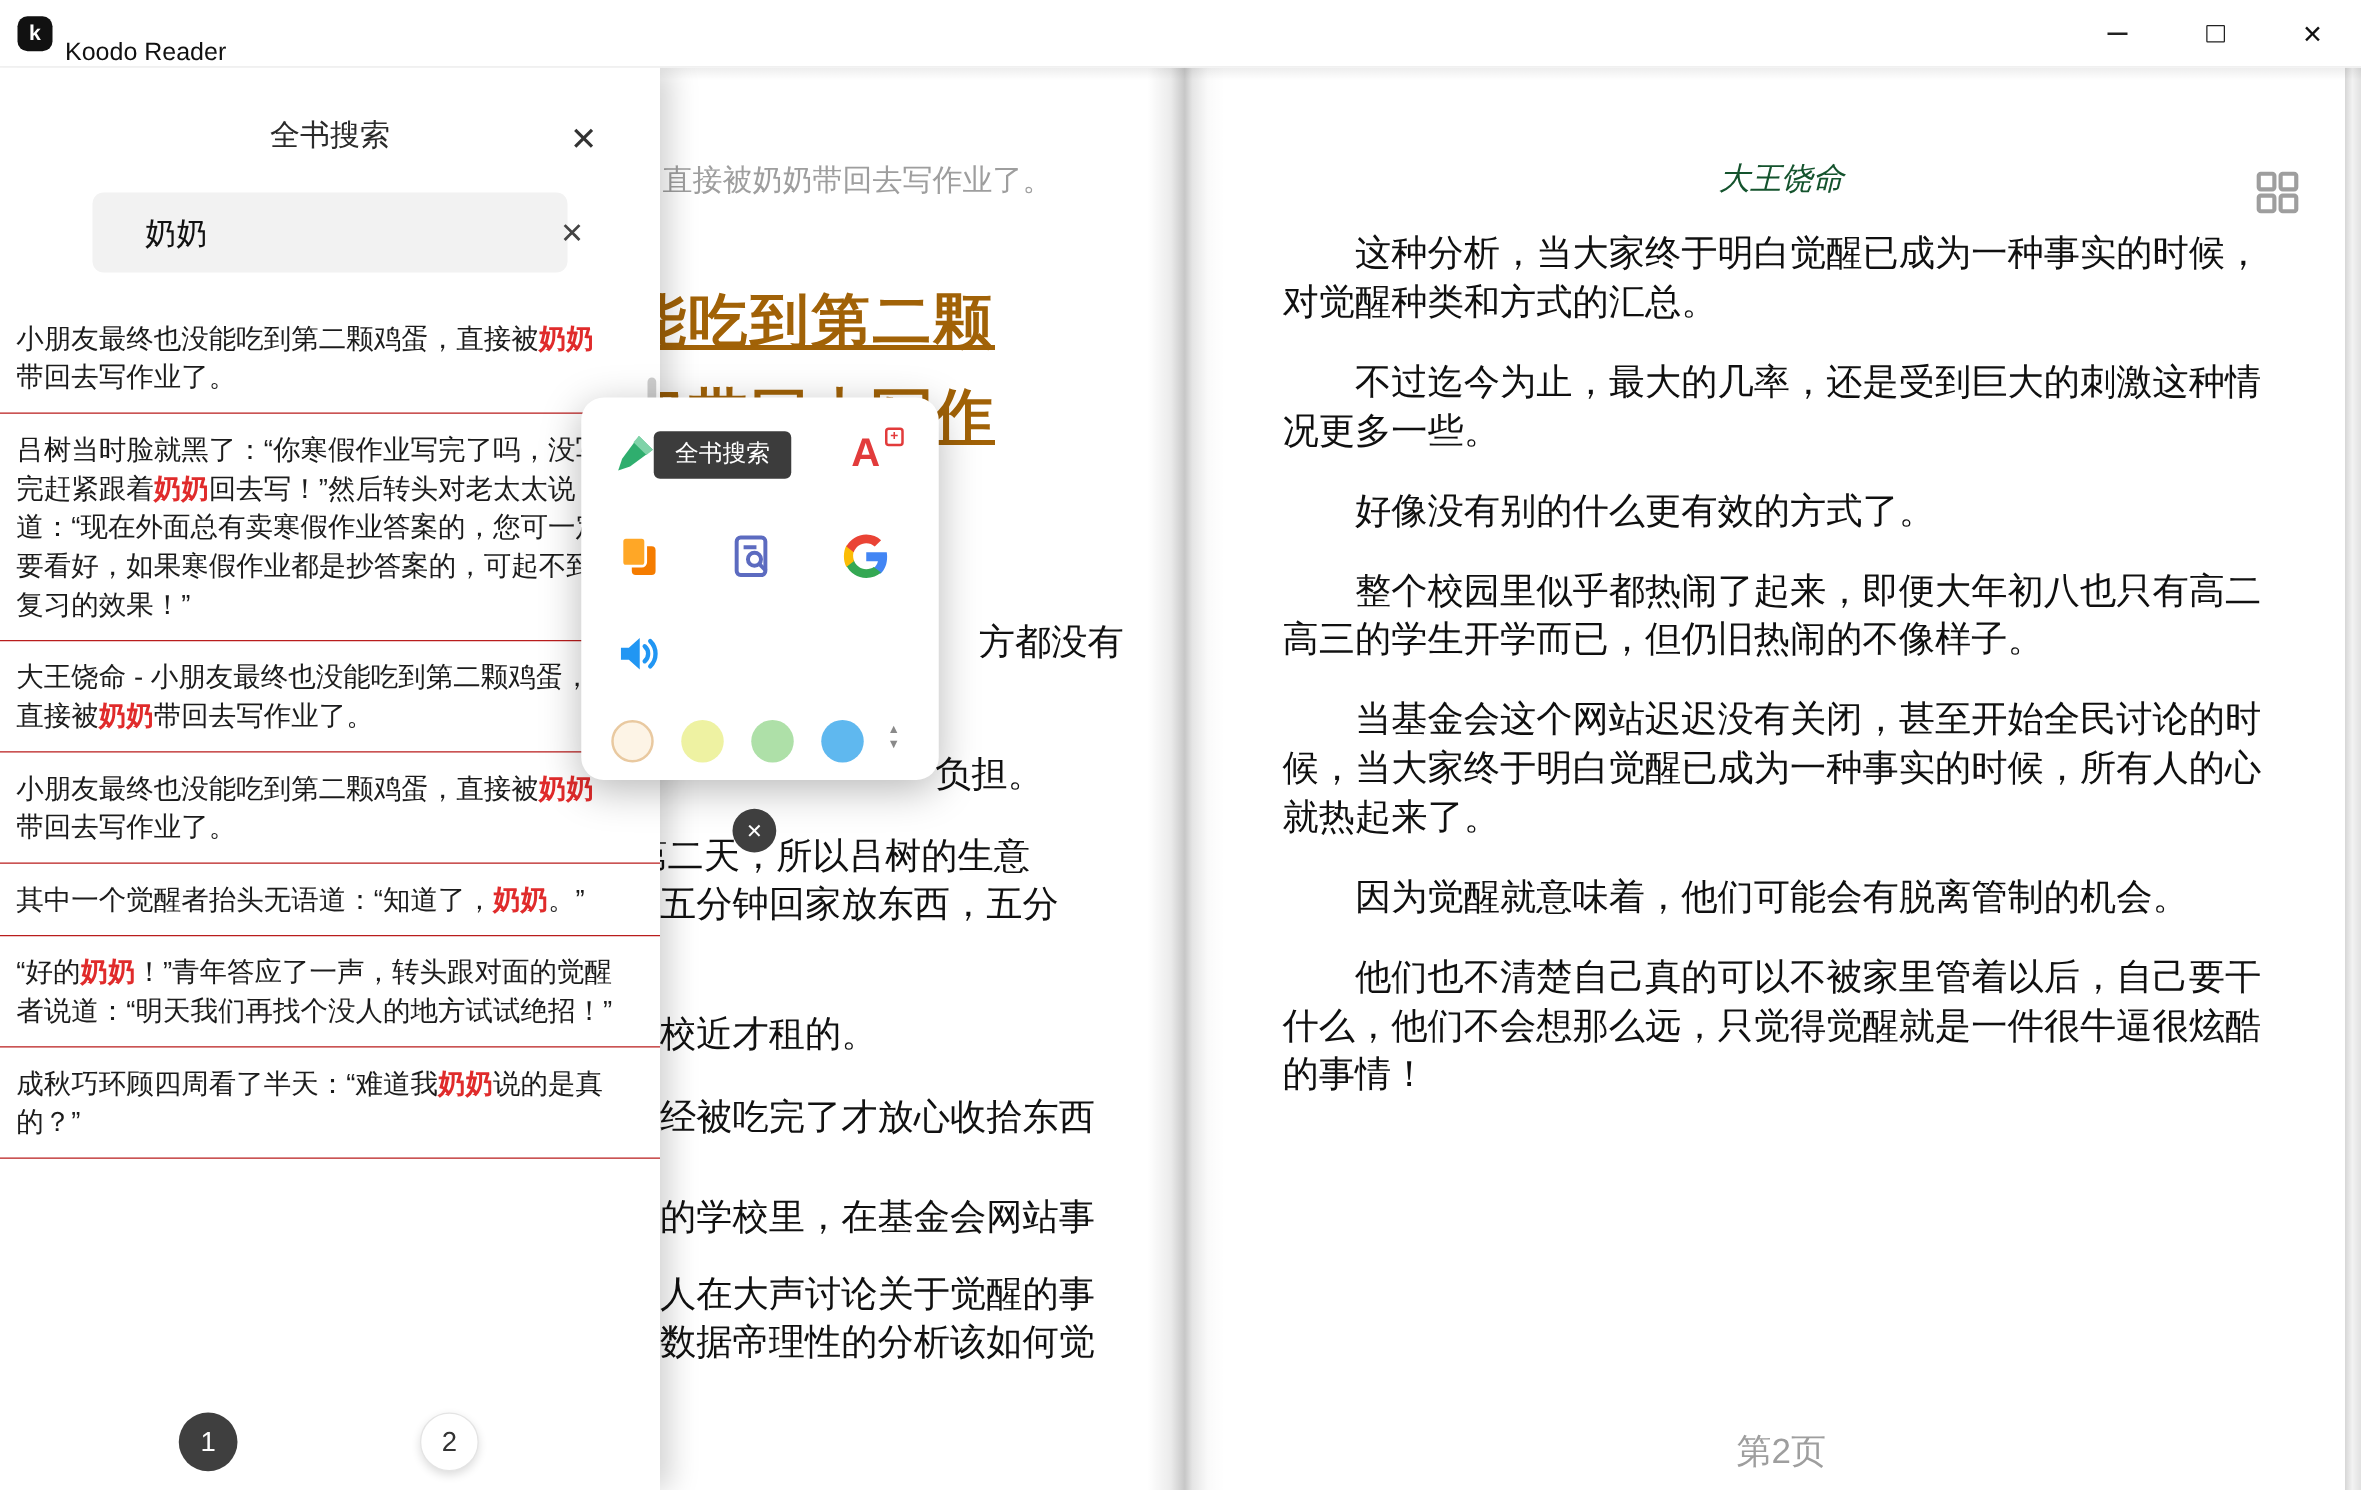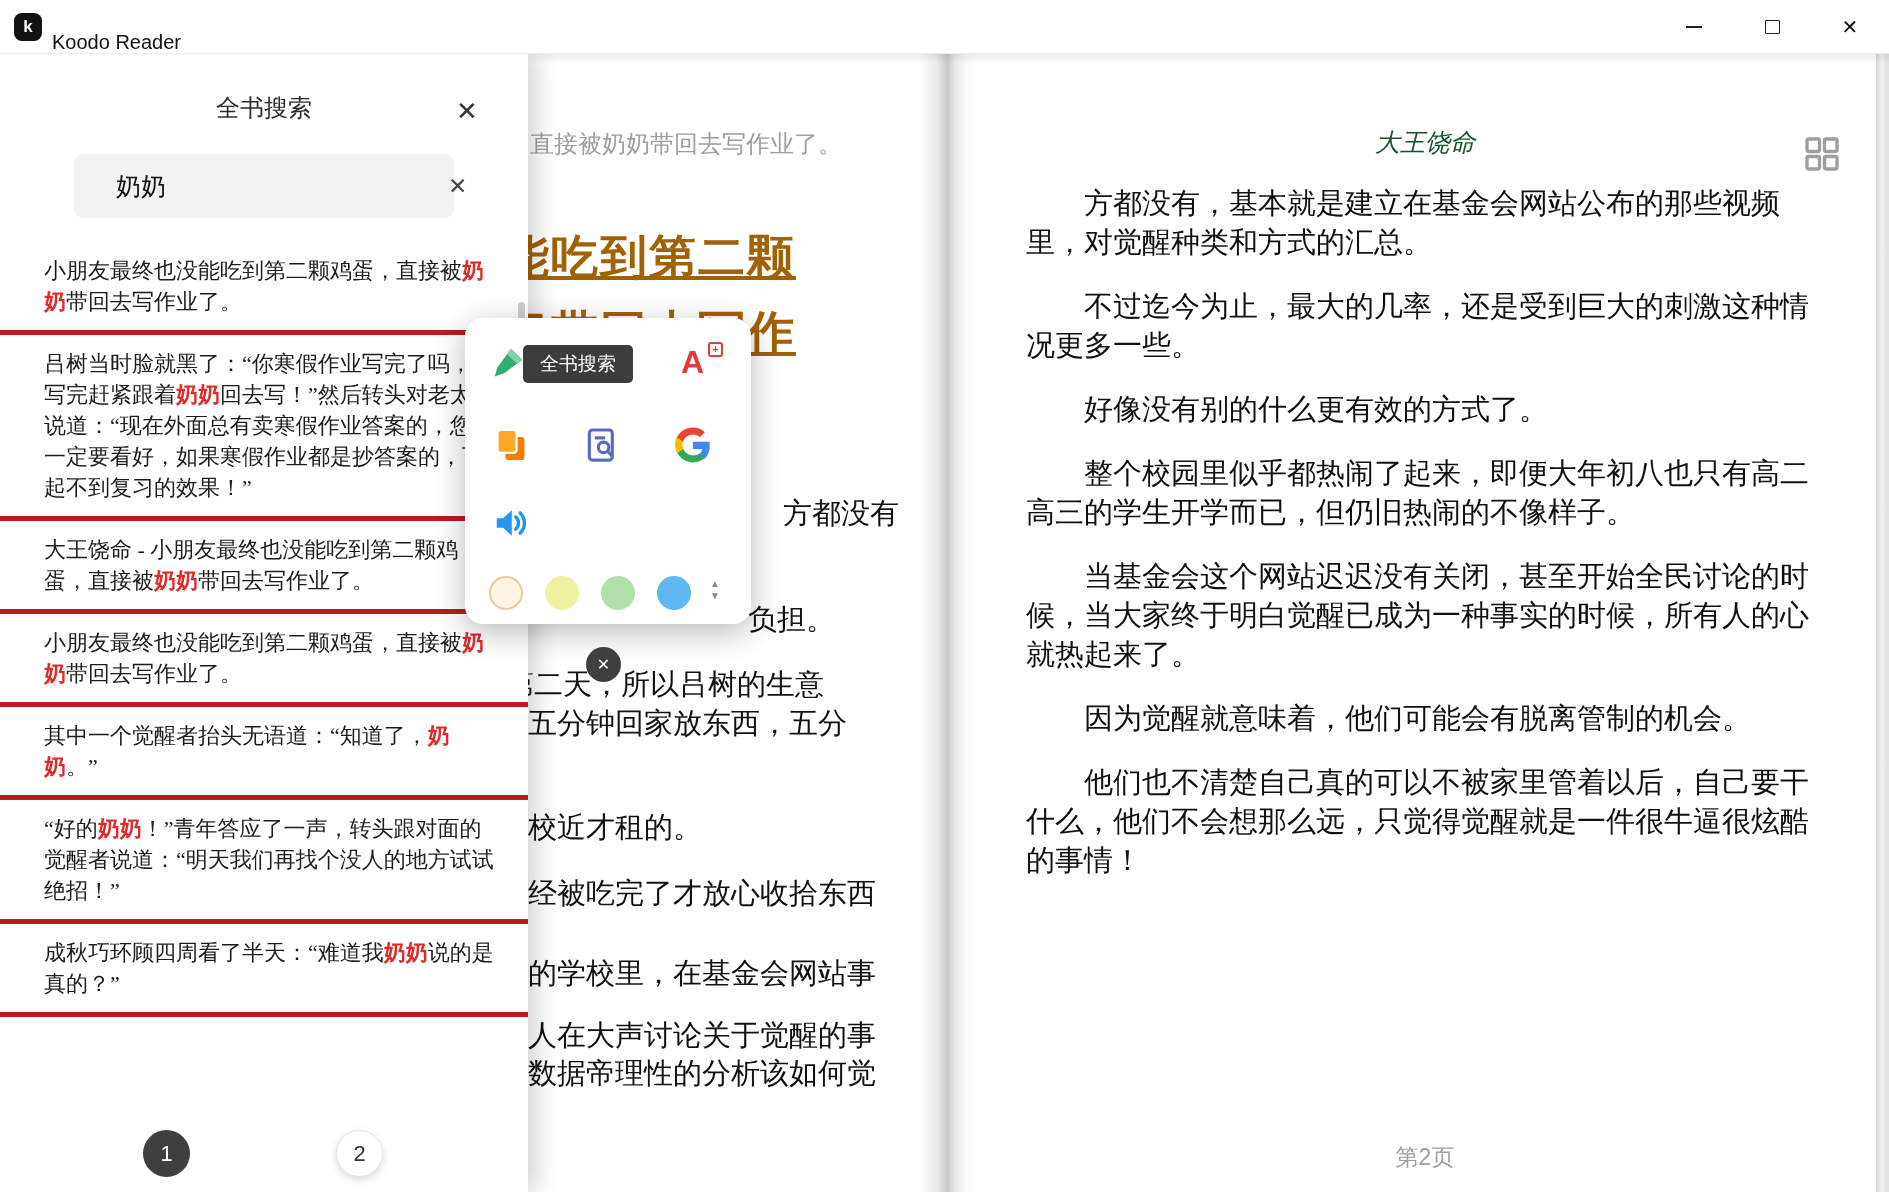--- a/index.html
+++ b/index.html
@@ -35,36 +35,36 @@
   .big-title.line2 { top:248px; }
   .frag { position:absolute; font-size:29px; color:#111; white-space:nowrap; }
 
   .chapter-title { position:absolute; left:975px; top:72px; width:900px; text-align:center;
     font-size:25px; color:#14532d;font-style:italic; }
   .grid-icon { position:absolute; left:1802px; top:80px; width:40px; height:40px; cursor:pointer; }
   .page-text { position:absolute; left:1026px; top:130px; width:800px; font-size:29px;
     line-height:39px; color:#101010; }
   .page-text p { text-indent:2em; margin-bottom:25px; }
   .page-number { position:absolute; left:975px; top:1088px; width:900px; text-align:center;
-    font-size:23px; color:#9e9e9e; }
+    font-size:28px; color:#9e9e9e; }
 
   
   .search-panel { position:absolute; top:54px; left:0; width:528px; height:1138px; background:#fff;
     z-index:10; box-shadow:8px 0 22px rgba(0,0,0,0.18); }
   .panel-title { margin-top:38px; text-align:center; font-size:24px; color:#2b2b2b; }
   .panel-close { position:absolute; top:40px; right:44px; width:34px; height:34px;
     display:flex; align-items:center; justify-content:center; cursor:pointer; }
   .panel-close span { font-size:26px; font-weight:300; color:#333; }
   .search-box { margin:30px auto 0 auto; width:380px; height:64px; background:#f2f2f2;
     border-radius:9px; display:flex; align-items:center; padding:0 28px 0 42px; }
   .search-input { flex:1; border:none; background:transparent; outline:none; font-size:25px;
     color:#111; font-family:inherit; }
   .clear-btn { font-size:23px; color:#444; font-weight:300; cursor:pointer; margin-left:10px; }
   .results { margin-top:24px; height:876px; overflow:hidden; }
-  .result-item { padding:13px 34px 13px 44px; border-bottom:5px solid #b91c1c; cursor:pointer;font-family:Liberation Serif, serif; }
+  .result-item { padding:13px 34px 13px 13px; border-bottom:1px solid #b91c1c; cursor:pointer; }
   .result-text { font-size:22px; line-height:31px; color:#1c1c1c; }
   .hl { color:var(--hl, #e02b2b); font-weight:700; }
   .scroll-thumb { position:absolute; top:248px; right:3px; width:7px; height:95px;
     background:#cdcdcd; border-radius:4px; }
   .pager { position:absolute; bottom:14px; left:0; width:528px; height:48px; }
   .page-dot { position:absolute; width:47px; height:47px; border-radius:50%;
     display:flex; align-items:center; justify-content:center; font-size:22px; cursor:pointer; }
   .page-dot.current { left:143px; background:#3f3f3f; color:#fff; }
   .page-dot.other { left:336px; background:#fff; color:#333; border:1px solid #e4e4e4;
     box-shadow:0 3px 8px rgba(0,0,0,0.14); }
@@ -141,21 +141,21 @@
     <div class="grid-icon">
       <svg viewBox="0 0 24 24" width="40" height="40" fill="none" stroke="#9e9e9e" stroke-width="2">
         <rect x="3" y="3" width="7.5" height="7.5" rx="1"></rect>
           <rect x="13.5" y="3" width="7.5" height="7.5" rx="1"></rect>
         <rect x="3" y="13.5" width="7.5" height="7.5" rx="1"></rect>
           <rect x="13.5" y="13.5" width="7.5" height="7.5" rx="1"></rect>
       </svg>
     </div>
     <div class="page-text">
 
-        <p>方都没有，基本就是建立在基金会网站公布的那些视频里，对觉醒种类和方式的汇总。</p>
+        <p>这种分析，当大家终于明白觉醒已成为一种事实的时候，对觉醒种类和方式的汇总。</p>
 
         <p>不过迄今为止，最大的几率，还是受到巨大的刺激这种情况更多一些。</p>
 
         <p>好像没有别的什么更有效的方式了。</p>
 
         <p>整个校园里似乎都热闹了起来，即便大年初八也只有高二高三的学生开学而已，但仍旧热闹的不像样子。</p>
 
         <p>当基金会这个网站迟迟没有关闭，甚至开始全民讨论的时候，当大家终于明白觉醒已成为一种事实的时候，所有人的心就热起来了。</p>
 
 

